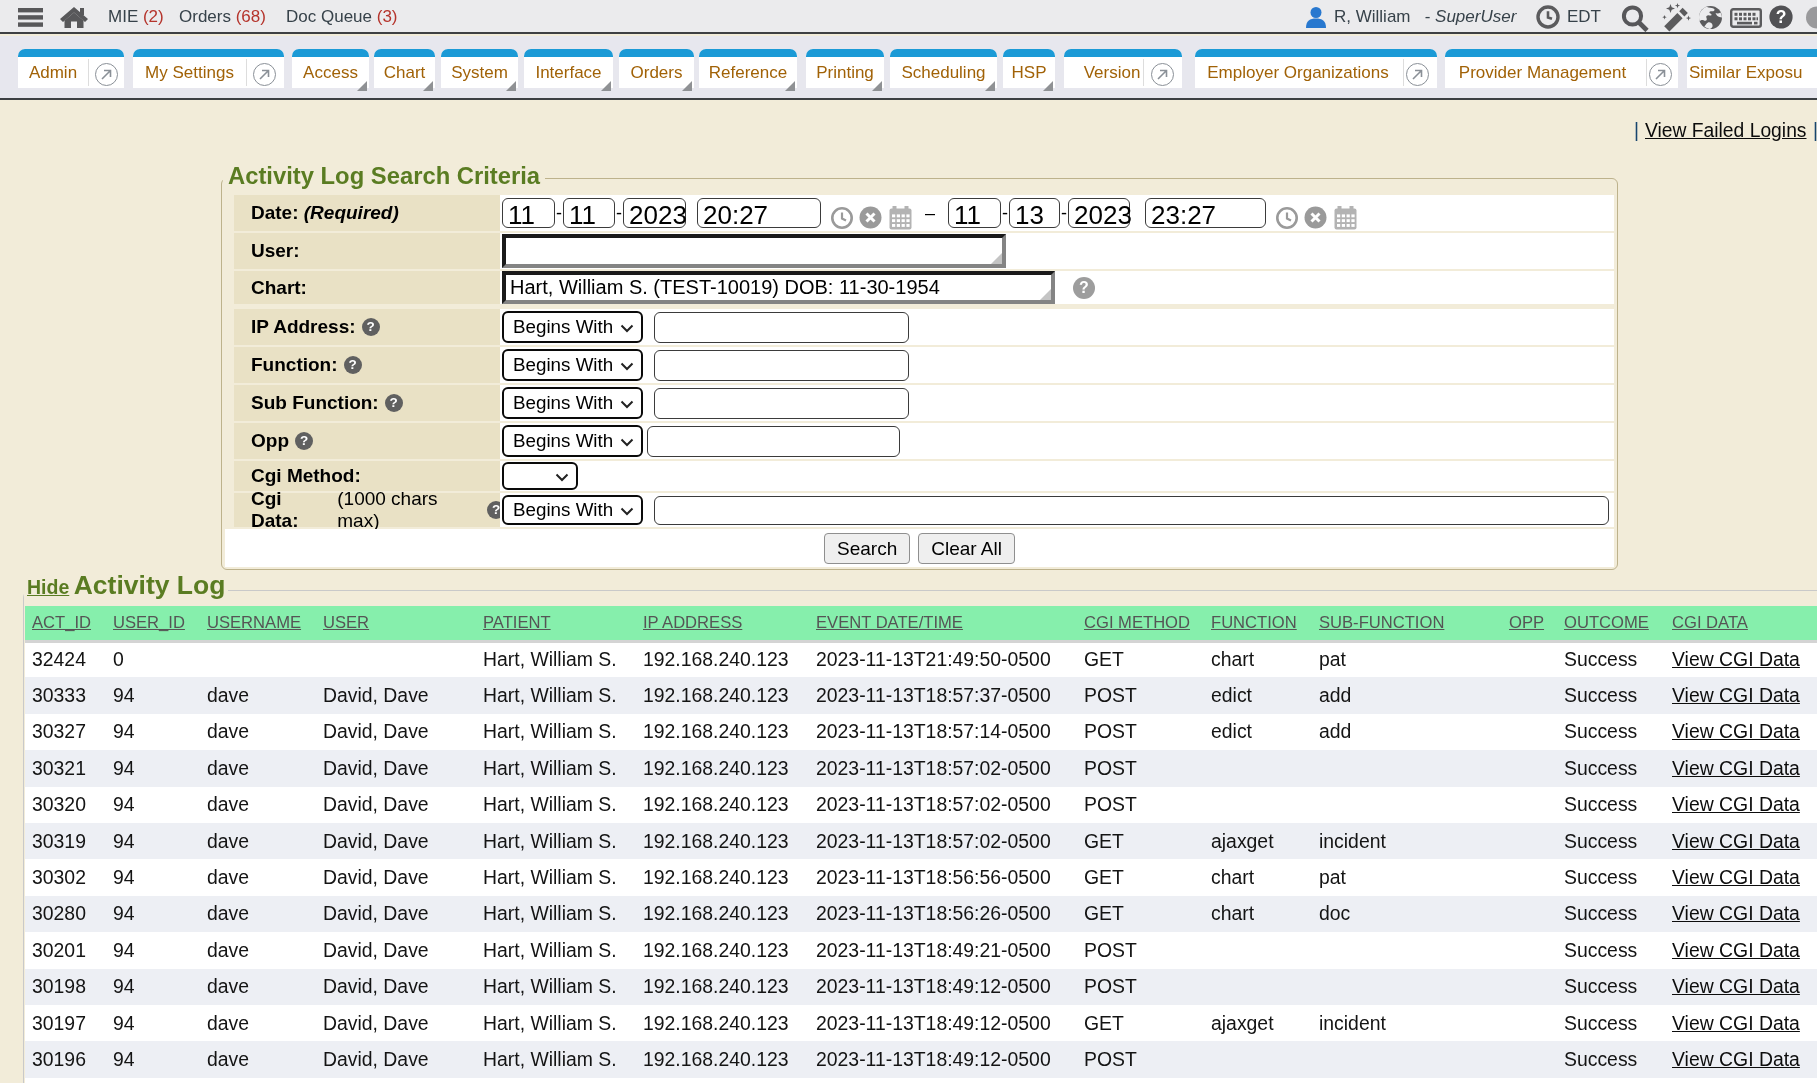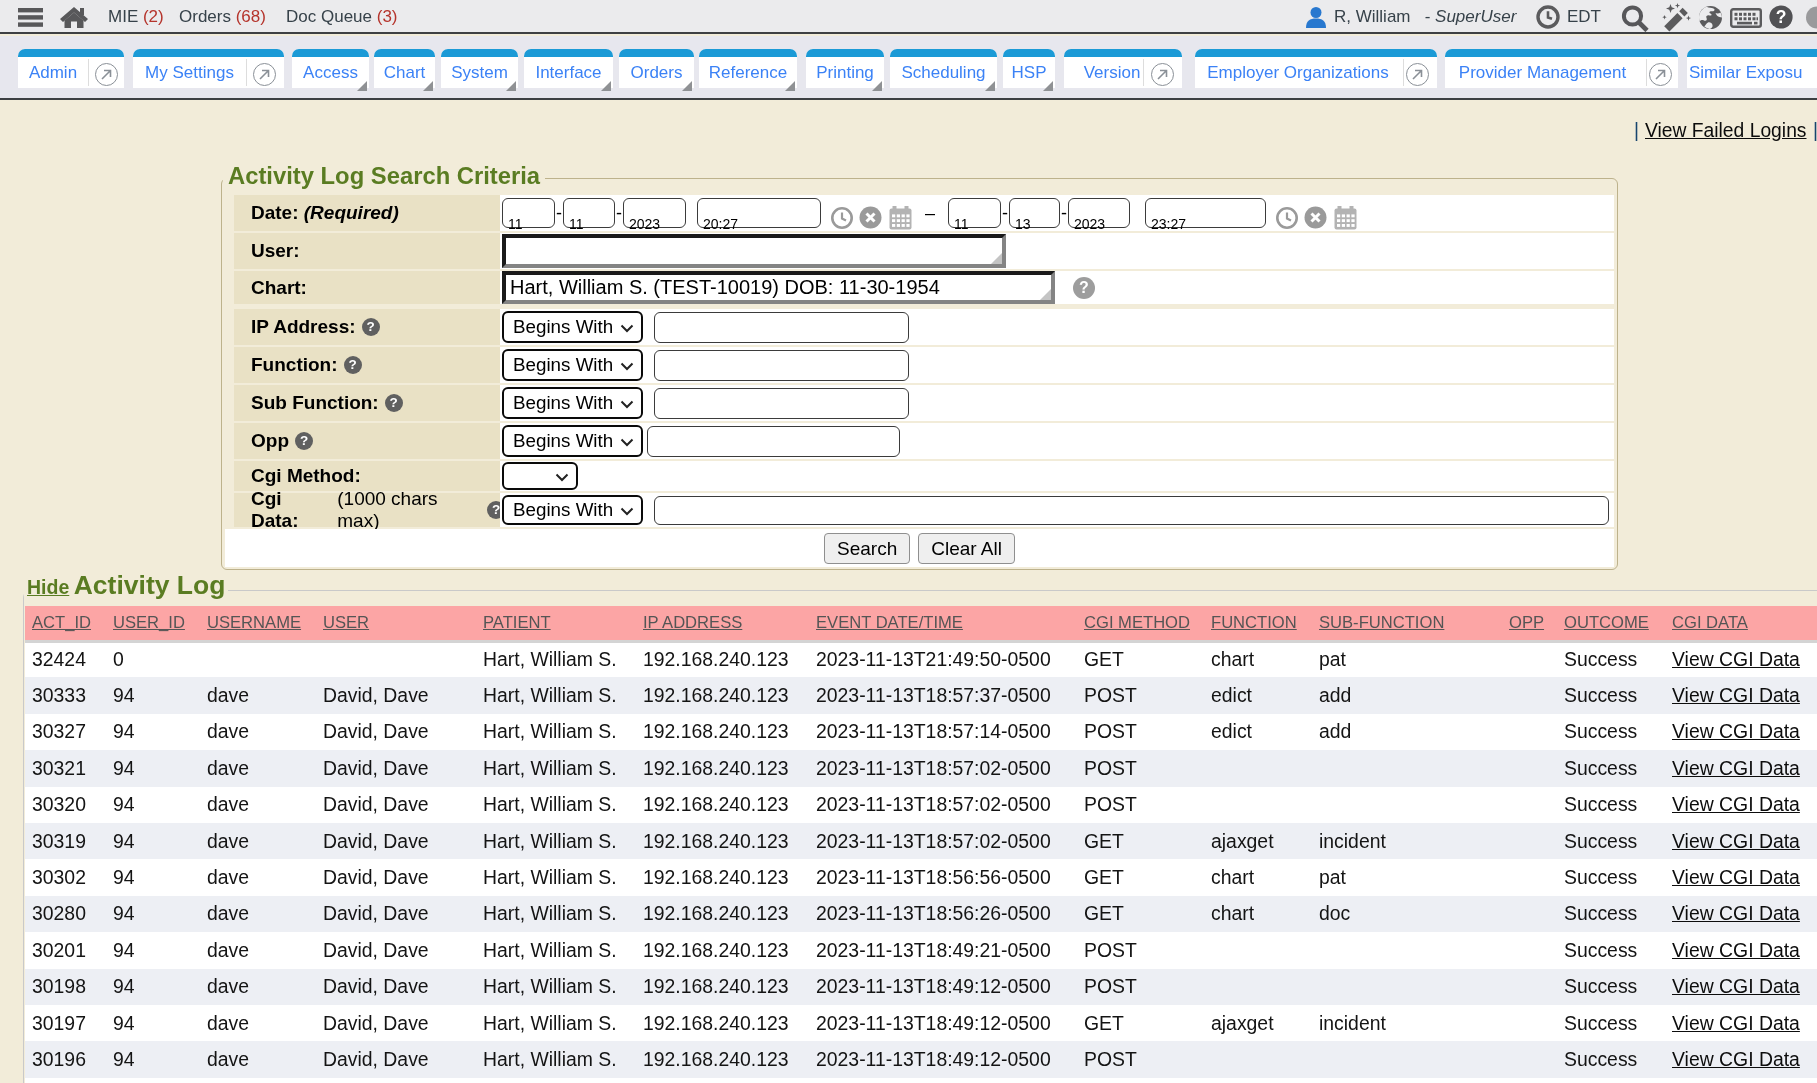--- a/index.html
+++ b/index.html
@@ -9,55 +9,55 @@
 
 #topbar { position:absolute; left:0; top:0; width:1817px; height:34px; background:#ebebed; border-bottom:2px solid #3d4043; }
 #topbar .itm { position:absolute; top:0; height:34px; line-height:34px; font-size:17px; color:#37424a; white-space:nowrap; }
 #topbar svg.itm { height:auto; }
 #topbar .red { color:#b5342c; }
 
 
 #tabstrip { position:absolute; left:0; top:36px; width:1817px; height:64px; background:#e7e7ee; border-bottom:2px solid #3d4043; }
 .tab { position:absolute; top:13px; height:39px; background:#fff; border-radius:7px 7px 0 0; overflow:visible; }
 .tab .blue { position:absolute; left:0; top:0; right:0; height:8px; background:#1b9ad6; border-radius:7px 7px 0 0; }
-.tab .lbl { position:absolute; top:8px; left:0; right:0; bottom:0; display:flex; align-items:center; justify-content:center; font-size:17px; color:#3b82f6; }
+.tab .lbl { position:absolute; top:8px; left:0; right:0; bottom:0; display:flex; align-items:center; justify-content:center; font-size:17px; color:#a16207; }
 .tab .tri { position:absolute; right:2px; bottom:-3px; width:0; height:0; border-left:10px solid transparent; border-bottom:10px solid #8f9194; }
 .tab .div { position:absolute; top:10px; bottom:2px; width:1px; background:#ddd; }
 .tab .circ { position:absolute; top:14px; width:23px; height:23px; border-radius:50%; border:1.5px solid #8a9097; }
 .tab .circ svg { position:absolute; left:4px; top:4px; }
 
 
 #failed { position:absolute; top:120px; left:0; width:1817px; height:26px; font-size:19.3px; color:#17456e; }
 #failed a { color:#0c0c0c; text-decoration:underline; white-space:nowrap; }
 
 
 #sf { position:absolute; left:221px; top:178px; width:1397px; height:392px; border:1px solid #bdb28c; border-radius:6px; }
 #sf .legend { position:absolute; left:1px; top:-17px; background:#f2ecd9; padding:0 5px; font-size:23.8px; font-weight:bold; color:#5a7c22; }
 .frow { position:absolute; left:3px; right:3px; }
 .frow .lab { position:absolute; left:0; top:0; bottom:0; width:271px; background:#e9e1c5; font-size:19px; font-weight:bold; color:#000; display:flex; align-items:center; padding-left:17px;margin-left:9px; }
 .frow .inp { position:absolute; left:275px; top:0; bottom:0; right:0; background:#fff; display:flex; align-items:center; padding-left:2px; }
 .lab .norm { font-weight:normal; }
 .lab .ital { font-weight:bold; font-style:italic; }
 .qi { display:inline-block; width:18px; height:18px; border-radius:50%; background:#606060; color:#fff; font-size:13.5px; font-weight:bold; text-align:center; line-height:18px; margin-left:6px; flex:none; }
-.ti { border:1.5px solid #3b3b3b; border-radius:6px; height:31px; background:#fff; font-size:14px; font-family:"Liberation Sans",sans-serif; padding:12px 5px; }
+.ti { border:1.5px solid #3b3b3b; border-radius:6px; height:31px; background:#fff; font-size:26px; font-family:"Liberation Sans",sans-serif; padding:3px 5px; }
 .sel { position:relative; width:141px; flex:none; border:2.5px solid #0a0a0a; border-radius:6px; height:32px; background:#fff; font-size:18.8px; color:#000; display:flex; align-items:center; padding:0 0 0 9px; margin-right:11px; }
 .sel svg { position:absolute; right:7px; top:11px; }
 .dti { height:30px; line-height:26px; flex:none; }
 .dsh { display:inline-block; width:8px; text-align:center; font-size:18px; flex:none; }
 .btn { display:inline-block; background:#efefef; border:1px solid #8f8f8f; border-radius:4px; font-size:19px; color:#000; height:31px; line-height:29px; padding:0 12px; }
 
 
 #alf { position:absolute; left:23px; top:590px; width:1820px; height:600px; border:1px solid #c9c9c9; border-radius:8px 0 0 8px; border-right:none; }
 #alf .legend { position:absolute; left:0px; top:-21px; background:#f2ecd9; padding:0 3px; white-space:nowrap; }
 #alf .legend a { font-size:19.5px; font-weight:bold; color:#5a7c22; text-decoration:underline; }
 #alf .legend span { font-size:26.5px; font-weight:bold; color:#5a7c22; }
 
 
 #tbl { position:absolute; left:1px; top:15px; width:1817px; border-collapse:collapse; table-layout:fixed; }
-#tbl th { background:#fca5a5; color:#555; font-size:16.6px; font-weight:normal; text-align:left; height:35px; padding-left:7px; border-bottom:3px solid #d4d4d4; white-space:nowrap; }
+#tbl th { background:#86efac; color:#555; font-size:16.6px; font-weight:normal; text-align:left; height:35px; padding-left:7px; border-bottom:3px solid #d4d4d4; white-space:nowrap; }
 #tbl th span { text-decoration:underline; }
 #tbl td { background:#fff; font-size:19.4px; color:#141414; height:36.4px; padding-left:7px; white-space:nowrap; overflow:hidden; }
 #tbl tr.alt td { background:#edeff4; }
 #tbl td a { color:#0d0d0d; text-decoration:underline; }
 #tbl tr.fill td { height:20px; }
 </style>
 </head>
 <body>
 
 <div id="topbar">

